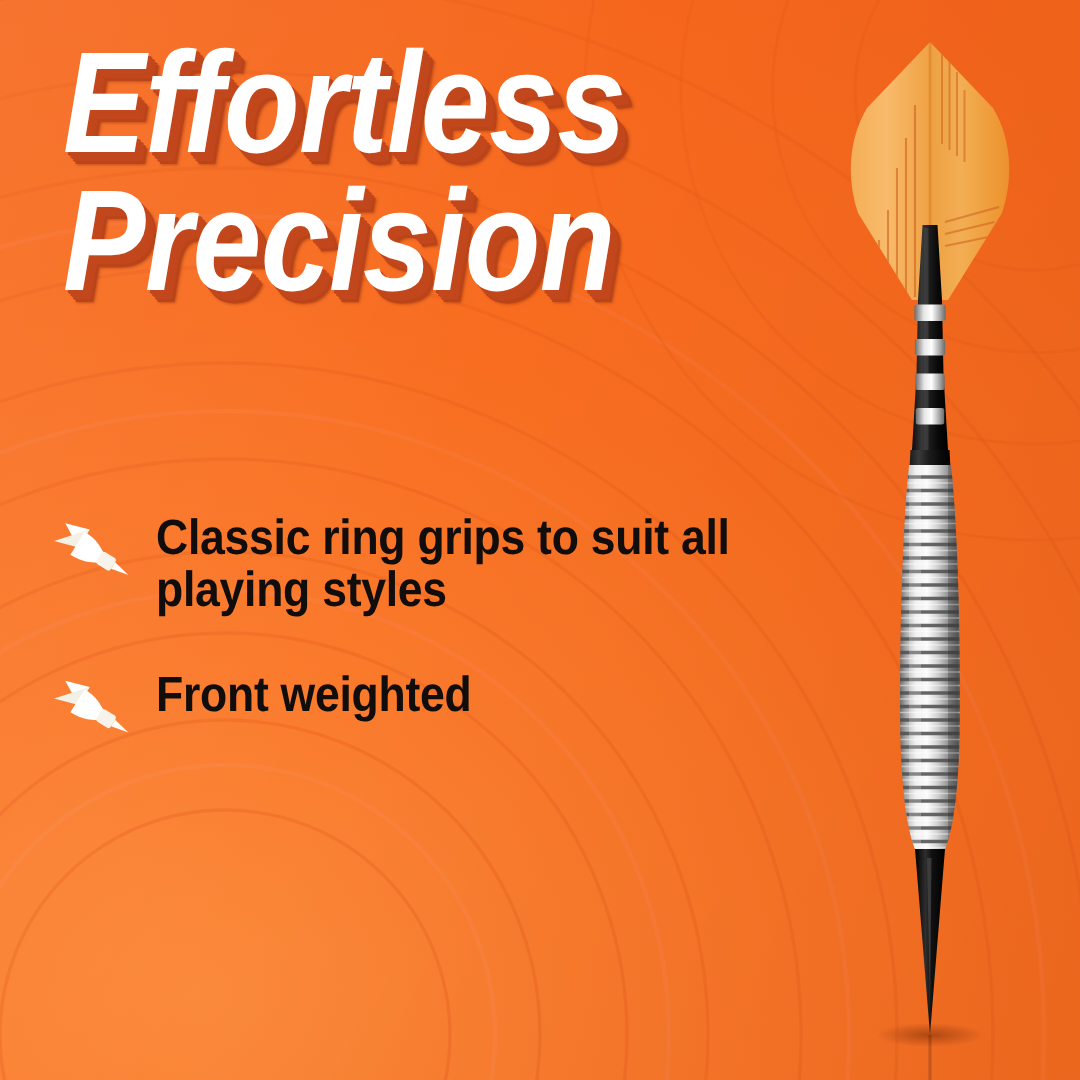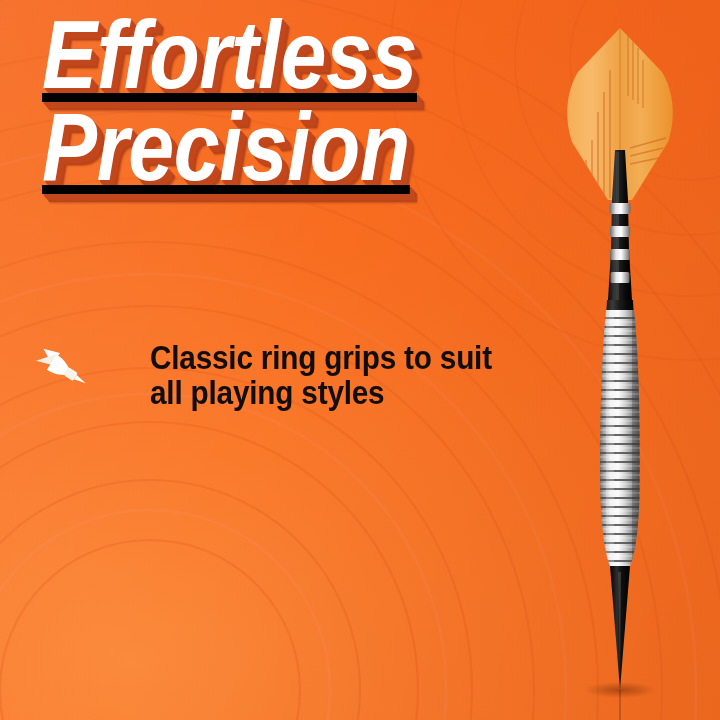--- a/index.html
+++ b/index.html
@@ -28,23 +28,22 @@
     position: absolute;
     inset: 0;
     pointer-events: none;
     background: linear-gradient(115deg, rgba(255,255,255,0.08) 0%, rgba(255,255,255,0.0) 42%, rgba(0,0,0,0.05) 100%);
   }
 
   
   .headline {
     position: absolute;
     left: 42px;
-    top: 10px;
+    top: 24px;
     width: 520px;
-    text-decoration: underline;
   }
   .headline-line {
     font-family: "Liberation Sans Narrow", "Liberation Sans", sans-serif;
     font-weight: 700;
     font-style: italic;
     color: #ffffff;
     line-height: 0.94;
     letter-spacing: -0.5px;
     white-space: nowrap;
     text-shadow:
@@ -67,21 +66,20 @@
     position: absolute;
     left: 30px;
     top: 340px;
     width: 500px;
   }
   .bullet-row {
     position: relative;
     display: flex;
     align-items: flex-start;
     margin-bottom: 34px;
-    gap: 46px;
   }
   .bullet-row:last-child { margin-bottom: 0; }
   .dart-bullet {
     flex: 0 0 auto;
     width: 62px;
     height: 48px;
     margin-top: 4px;
   }
   .dart-bullet svg { display: block; width: 100%; height: 100%; overflow: visible; }
   .bullet-text {
@@ -158,20 +156,34 @@
             <path d="M20 15 C30 15 34 18 38 20 L38 28 C34 30 30 33 20 33 Z" fill="#ffffff"></path>
             <rect x="37" y="19.2" width="11" height="9.6" rx="2" fill="#f7f3ea"></rect>
             <path d="M48 21.5 L60 24 L48 26.5 Z" fill="#ffffff"></path>
           </g>
         </svg>
       </span>
       <span class="bullet-text">Classic ring grips to suit all playing styles</span>
     </div>
 
 
+    <div class="bullet-row">
+      <span class="dart-bullet">
+        <svg viewBox="0 0 62 48" aria-hidden="true">
+          <g transform="rotate(32 31 24)">
+            <path d="M6 17 L22 12 L22 26 Z" fill="#ffffff"></path>
+            <path d="M6 31 L22 26 L22 12 Z" fill="#f4f0e6"></path>
+            <path d="M20 15 C30 15 34 18 38 20 L38 28 C34 30 30 33 20 33 Z" fill="#ffffff"></path>
+            <rect x="37" y="19.2" width="11" height="9.6" rx="2" fill="#f7f3ea"></rect>
+            <path d="M48 21.5 L60 24 L48 26.5 Z" fill="#ffffff"></path>
+          </g>
+        </svg>
+      </span>
+      <span class="bullet-text">Front weighted</span>
+    </div>
 
   </div>
 
   <div class="dart-product">
     <svg viewBox="0 0 200 720" aria-hidden="true">
       <defs>
         <linearGradient id="flightL" x1="0" y1="0" x2="1" y2="0">
           <stop offset="0%" stop-color="#f5ae57"></stop>
           <stop offset="45%" stop-color="#f8bb6b"></stop>
           <stop offset="100%" stop-color="#f0a144"></stop>

